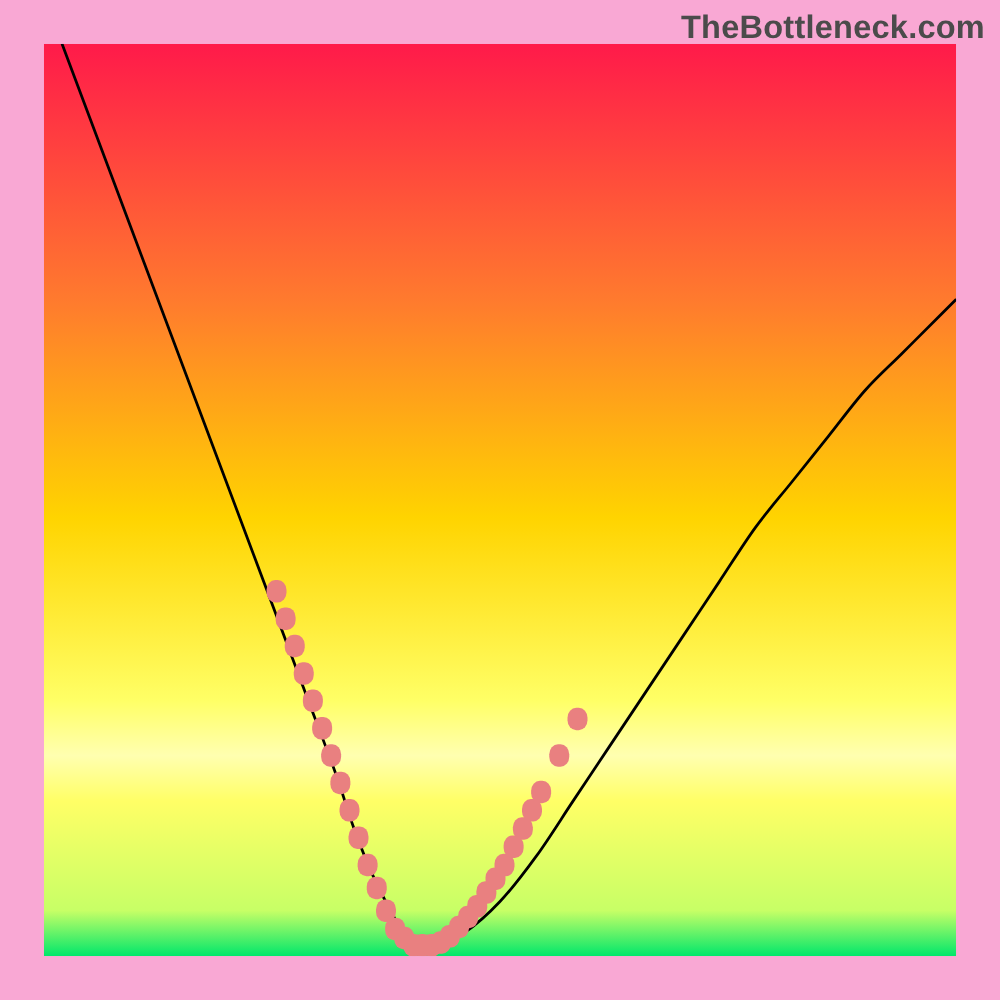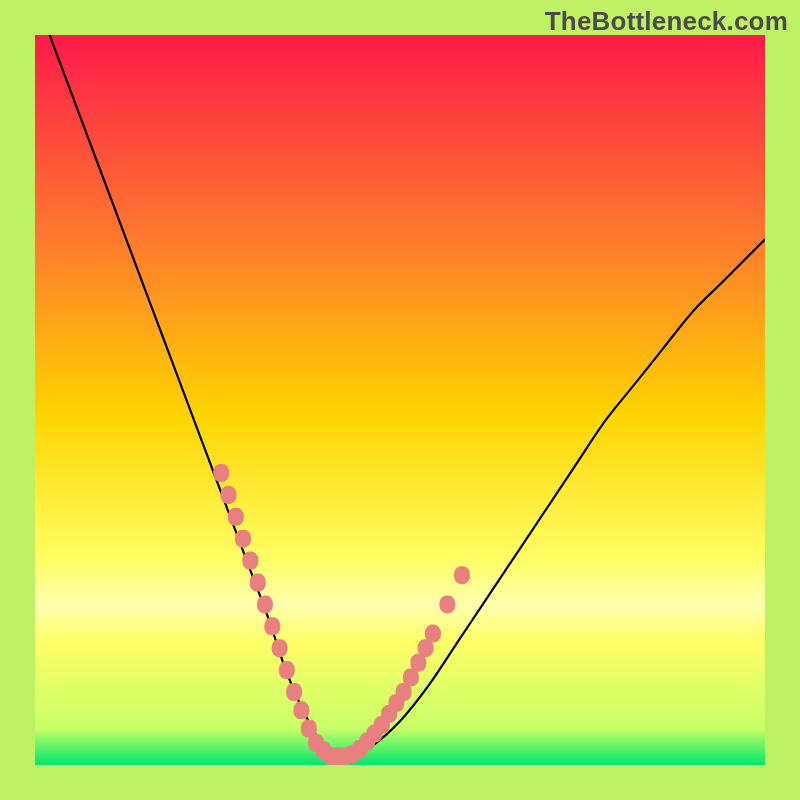--- a/index.html
+++ b/index.html
@@ -7,21 +7,21 @@
     padding: 0;
     width: 800px;
     height: 800px;
     overflow: hidden;
     background: #000;
     font-family: Arial, Helvetica, sans-serif;
   }
   .frame {
     position: absolute;
     inset: 0;
-    background: #bef264;
+    background: #f9a8d4;
   }
   .plot {
     position: absolute;
     left: 35px;
     top: 35px;
     width: 730px;
     height: 730px;
     overflow: hidden;
   }
   .watermark {

